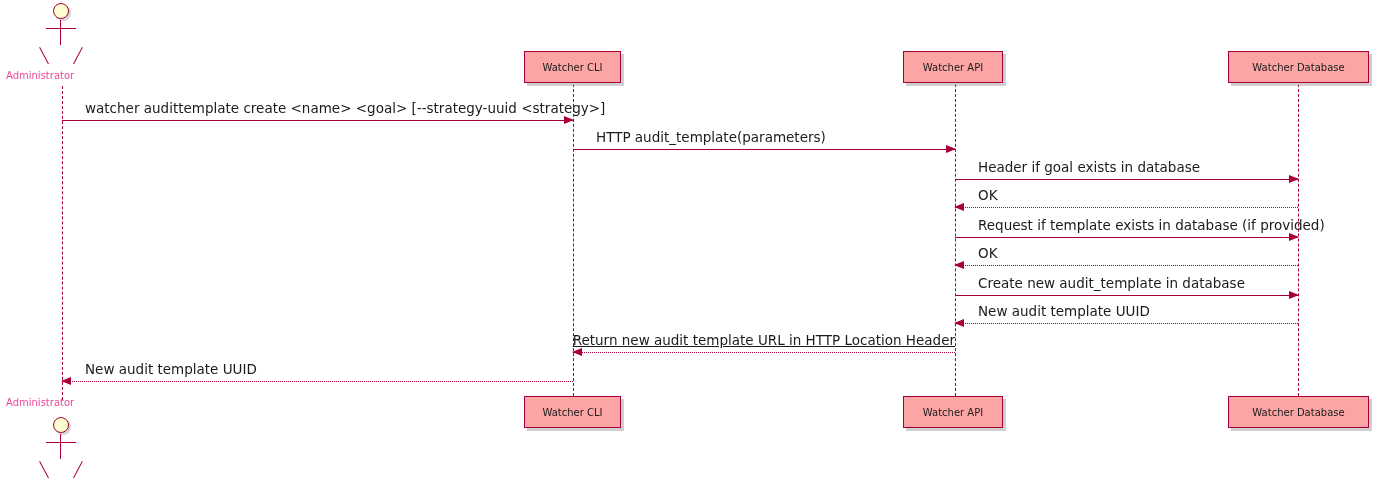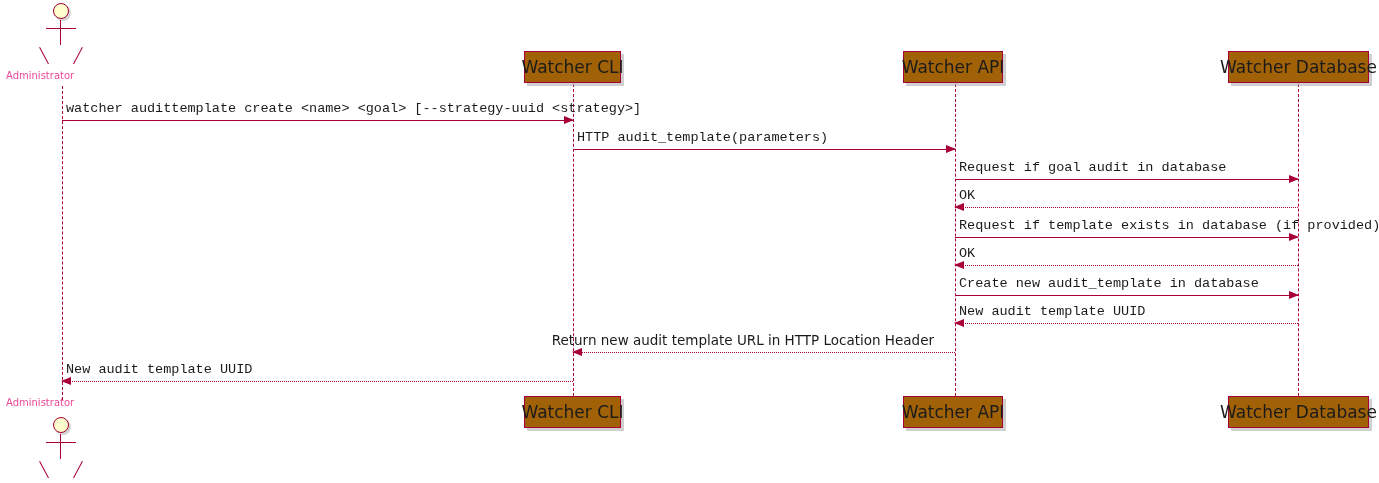--- a/index.html
+++ b/index.html
@@ -4,24 +4,24 @@
 <style>
   html,body{margin:0;padding:0;background:#FFFFFF;}
   body{width:1379px;height:483px;position:relative;overflow:hidden;
        font-family:"DejaVu Sans","Liberation Sans",sans-serif;}
   .diagram{position:absolute;inset:0;}
 
   
   .lifeline{position:absolute;width:0;border-left:1.5px dashed #A80036;}
 
   
-  .participant{position:absolute;background:#a16207;border:1.5px solid #A80036;
+  .participant{position:absolute;background:#fca5a5;border:1.5px solid #A80036;
       box-shadow:3px 3px 0 0 rgba(170,170,170,.55);
       display:flex;align-items:center;justify-content:center;
-      font-size:17px;color:#1B1B1B;white-space:nowrap;box-sizing:border-box;}
+      font-size:10px;color:#1B1B1B;white-space:nowrap;box-sizing:border-box;}
 
   
   .actor{position:absolute;width:46px;height:62px;}
   .actor .head{position:absolute;left:14px;top:0;width:16px;height:16px;border-radius:50%;
       background:#FEFECE;border:1.8px solid #A80036;box-sizing:border-box;
       box-shadow:2px 2px 0 0 rgba(170,170,170,.5);}
   .actor .body{position:absolute;left:21.2px;top:17px;width:0;height:25px;border-left:1.8px solid #A80036;}
   .actor .arms{position:absolute;left:7px;top:25px;width:30px;height:0;border-top:1.8px solid #A80036;}
   .actor .legL{position:absolute;left:9px;top:42px;width:0;height:19px;border-left:1.8px solid #A80036;
       transform:rotate(-28deg);transform-origin:bottom center;}
@@ -32,22 +32,22 @@
   
   .msg{position:absolute;height:0;}
   .msg .line{position:absolute;left:0;right:0;top:0;height:0;border-top:1.4px solid #A80036;}
   .msg.dotted .line{border-top:1.4px dotted #A80036;}
   .msg .head-r,.msg .head-l{position:absolute;top:-4.5px;width:0;height:0;}
   .msg .head-r{right:-1px;border-top:4.5px solid transparent;border-bottom:4.5px solid transparent;
       border-left:10px solid #A80036;}
   .msg .head-l{left:-1px;border-top:4.5px solid transparent;border-bottom:4.5px solid transparent;
       border-right:10px solid #A80036;}
   .msg .label{position:absolute;bottom:4px;font-size:13.5px;color:#1B1B1B;white-space:nowrap;}
-  .msg.lbl-left .label{left:4px;font-family:Liberation Mono, monospace;}
-  .msg.lbl-right .label{right:21px;}
+  .msg.lbl-left .label{left:23px;}
+  .msg.lbl-right .label{right:0;text-decoration:underline;}
 </style>
 </head>
 <body>
 
 <div class="diagram">
 
   <div class="lifeline" style="left:62px;top:86px;height:314px;"></div>
   <div class="lifeline" style="left:573px;top:84px;height:312px;"></div>
   <div class="lifeline" style="left:955px;top:84px;height:312px;"></div>
   <div class="lifeline" style="left:1298px;top:84px;height:312px;"></div>
@@ -73,21 +73,21 @@
 
   <div class="msg lbl-left" style="left:573px;top:149px;width:382px;">
     <div class="line"></div>
     <div class="head-r"></div>
     <div class="label">HTTP audit_template(parameters)</div>
   </div>
 
   <div class="msg lbl-left" style="left:955px;top:179px;width:343px;">
     <div class="line"></div>
     <div class="head-r"></div>
-    <div class="label">Request if goal audit in database</div>
+    <div class="label">Header if goal exists in database</div>
   </div>
 
   <div class="msg dotted lbl-left" style="left:955px;top:207px;width:343px;">
     <div class="line"></div>
     <div class="head-l"></div>
     <div class="label">OK</div>
   </div>
 
   <div class="msg lbl-left" style="left:955px;top:237px;width:343px;">
     <div class="line"></div>

